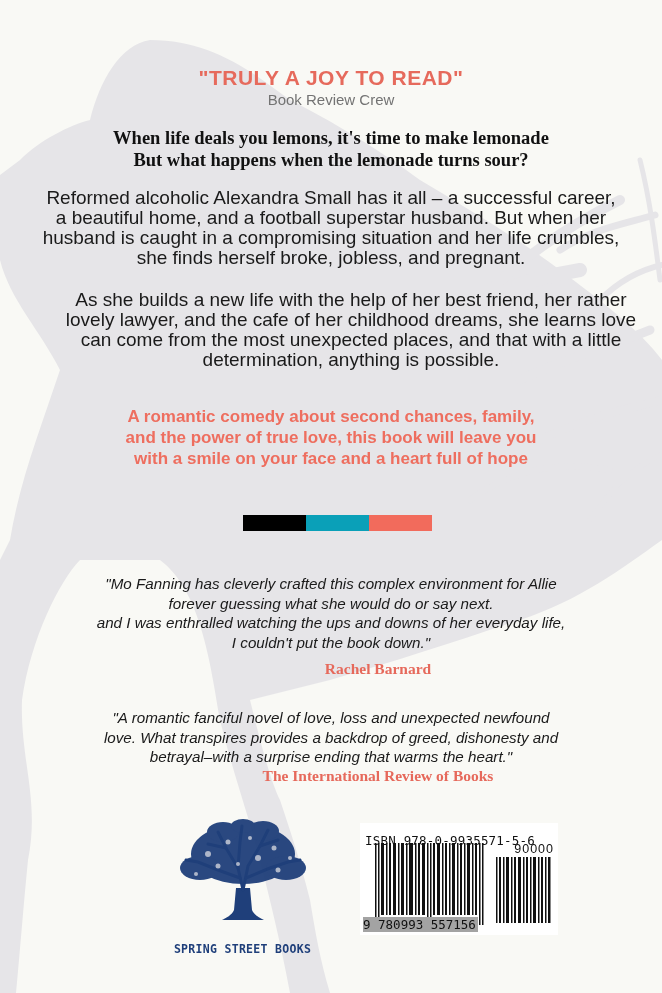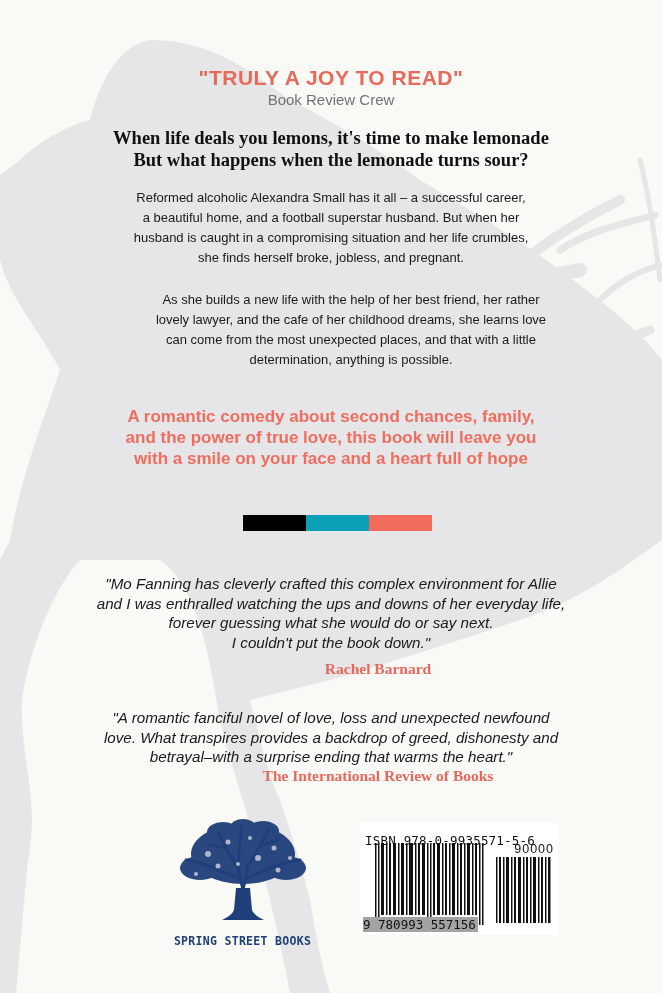--- a/index.html
+++ b/index.html
@@ -19,21 +19,21 @@
     font-size: 21px; letter-spacing: 0.5px; color: #e66a5c;
   }
   .tagline-source {
     top: 91px; font-family: "Liberation Sans", sans-serif; font-size: 15px; color: #737373;
   }
   .headline {
     top: 127px; font-family: Liberation Serif, serif; font-weight: bold;
     font-size: 18.5px; line-height: 22px; color: #111;
   }
   .blurb {
-    font-family: "Liberation Sans", sans-serif; font-size: 13px; line-height: 20px; color: #1a1a1a;
+    font-family: "Liberation Sans", sans-serif; font-size: 19px; line-height: 20px; color: #1a1a1a;
   }
   .blurb1 { top: 188px; }
   .blurb2 { top: 290px; padding-left: 20px; }
   .pitch {
     top: 406px; font-family: "Liberation Sans", sans-serif; font-weight: bold;
     font-size: 17px; line-height: 21px; color: #ee6e5f;
   }
   .color-bar { position: absolute; top: 515px; left: 243px; height: 16px; display: flex; }
   .color-bar span { display: block; width: 63px; height: 16px; }
 
@@ -45,21 +45,21 @@
   .quote2 { top: 708px; }
   .attrib {
     font-family: Liberation Serif, serif; font-weight: bold; font-size: 15.5px; color: #e6695b; margin-left: 47px;
   }
   .attrib1 { top: 660px; }
   .attrib2 { top: 767px; }
 
   .publisher { position: absolute; left: 155px; top: 818px; width: 175px; text-align: center; }
   .publisher svg { display: block; margin: 0 auto; }
   .publisher-name {
-    margin-top: 12px; font-family: "DejaVu Sans Mono", monospace; font-weight: bold;
+    margin-top: 20px; font-family: "DejaVu Sans Mono", monospace; font-weight: bold;
     font-size: 11.5px; letter-spacing: 0.3px; color: #1f3f7a; white-space: nowrap;
   }
 
   .barcode {
     position: absolute; left: 360px; top: 823px; width: 198px; height: 112px;
     background: #fff;
   }
   .isbn-label {
     position: absolute; left: 5px; top: 10px; font-family: "DejaVu Sans Mono", monospace;
     font-size: 12.5px; color: #111; white-space: nowrap; letter-spacing: 0.2px;
@@ -122,22 +122,22 @@
   </div>
 
   <div class="color-bar">
     <span style="background:#000000"></span>
     <span style="background:#0aa0b8"></span>
     <span style="background:#f26b5c"></span>
   </div>
 
   <div class="abs quote quote1">
     <div>"Mo Fanning has cleverly crafted this complex environment for Allie</div>
+    <div>forever guessing what she would do or say next.</div>
     <div>and I was enthralled watching the ups and downs of her everyday life,</div>
-    <div>forever guessing what she would do or say next.</div>
     <div>I couldn't put the book down."</div>
   </div>
   <div class="abs attrib attrib1">Rachel Barnard</div>
 
   <div class="abs quote quote2">
     <div>"A romantic fanciful novel of love, loss and unexpected newfound</div>
     <div>love. What transpires provides a backdrop of greed, dishonesty and</div>
     <div>betrayal–with a surprise ending that warms the heart."</div>
   </div>
   <div class="abs attrib attrib2">The International Review of Books</div>

